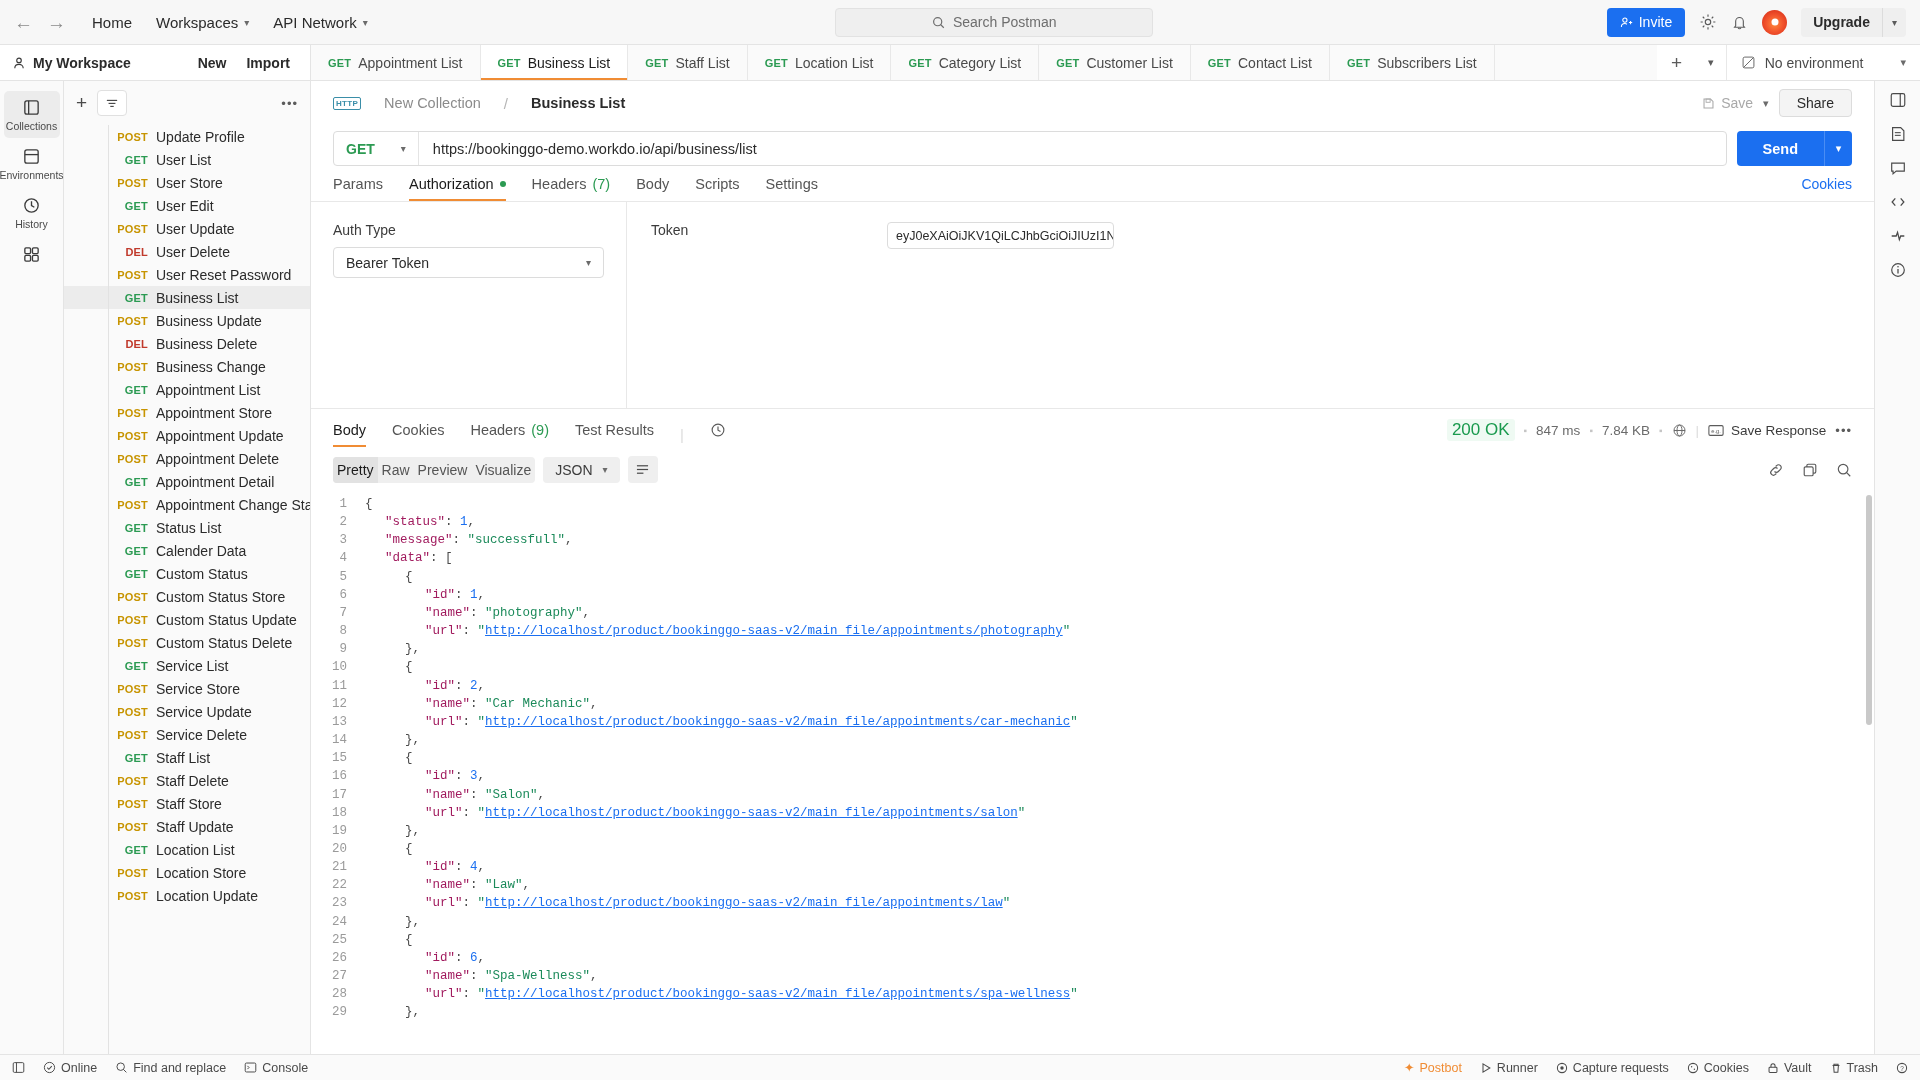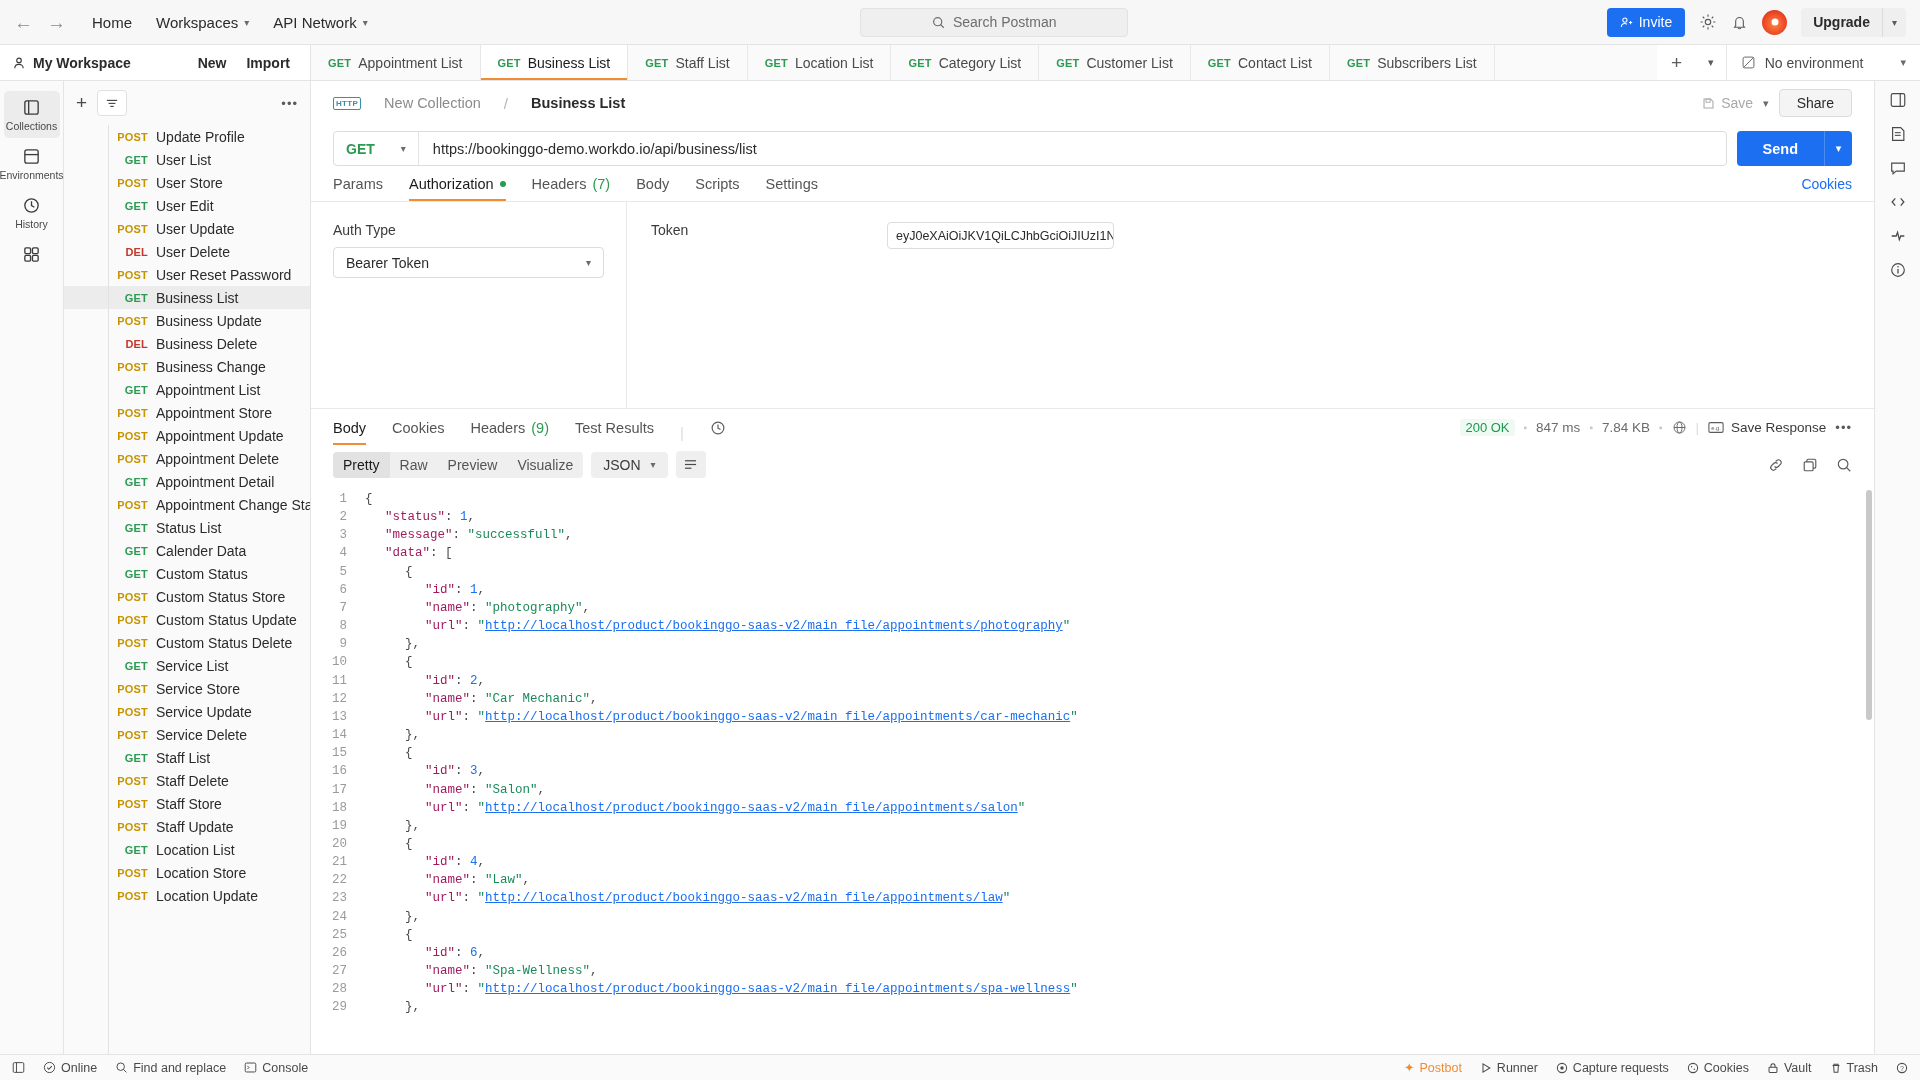--- a/index.html
+++ b/index.html
@@ -24,21 +24,21 @@
   .nav-arrows { display: flex; gap: 14px; margin-right: 16px; color: #8b8b8b; }
   .nav-arrows span { cursor: pointer; font-size: 19px; line-height: 1; }
   .topnav-item {
     display: flex; align-items: center; gap: 6px;
     padding: 5px 10px; margin-right: 4px;
     font-size: 15px; color: #2b2b2b; cursor: pointer; border-radius: 4px;
   }
   .caret { font-size: 10px; color: #6b6b6b; }
   .search-wrap { flex: 1; display: flex; justify-content: center; }
   .search-box {
-    width: 268px; height: 29px;
+    width: 318px; height: 29px;
     background: #efefef; border: 1px solid #e2e2e2; border-radius: 4px;
     display: flex; align-items: center; justify-content: center; gap: 8px;
     color: #6e6e6e; font-size: 14px; cursor: text;
   }
   .topright { display: flex; align-items: center; gap: 14px; }
   .invite-btn {
     background: #1b6ff0; color: #fff; border: none; border-radius: 4px;
     height: 29px; padding: 0 13px; font-size: 14px; display: flex;
     align-items: center; gap: 6px; cursor: pointer;
     font-family: "Liberation Sans", sans-serif;
@@ -200,28 +200,28 @@
     width: 227px; height: 27px; border: 1px solid #dcdcdc; border-radius: 4px;
     background: #fff; font-size: 12.5px; color: #2b2b2b;
     display: flex; align-items: center; padding: 0 8px; overflow: hidden;
     white-space: nowrap; cursor: text;
   }
 
   
   .resp { flex: 1; display: flex; flex-direction: column; min-height: 0; }
   .resptabs { display: flex; align-items: center; gap: 26px; padding: 10px 22px 0; }
   .resp-meta { margin-left: auto; display: flex; align-items: center; gap: 9px; padding-bottom: 9px; font-size: 13.5px; color: #6b6b6b; }
-  .ok-badge { color: #1a9a4e; background: #effaf3; padding: 1px 5px; border-radius: 3px; font-size: 13px; }
+  .ok-badge { color: #1a9a4e; background: #effaf3; padding: 1px 5px; border-radius: 3px; font-size: 17px; }
   .meta-dot { color: #c5c5c5; font-size: 10px; }
   .save-resp { display: flex; align-items: center; gap: 7px; color: #3b3b3b; cursor: pointer; }
   .meta-sep { color: #dcdcdc; }
 
   .viewbar { display: flex; align-items: center; gap: 8px; padding: 6px 22px 8px; }
   .segbtns { display: flex; background: #efefef; border-radius: 4px; overflow: hidden; }
-  .segbtn { padding: 5px 10px; font-size: 14px; color: #555; cursor: pointer; }
+  .segbtn { padding: 5px 4px; font-size: 14px; color: #555; cursor: pointer; }
   .segbtn.active { background: #e2e2e2; color: #1b1b1b; }
   .fmt-sel {
     display: flex; align-items: center; gap: 10px; background: #efefef;
     border-radius: 4px; padding: 5px 12px; font-size: 14px; color: #3b3b3b; cursor: pointer;
   }
   .wrap-btn {
     width: 30px; height: 27px; background: #efefef; border-radius: 4px;
     display: flex; align-items: center; justify-content: center; cursor: pointer;
   }
   .viewbar-right { margin-left: auto; display: flex; align-items: center; gap: 18px; color: #5b5b5b; }

